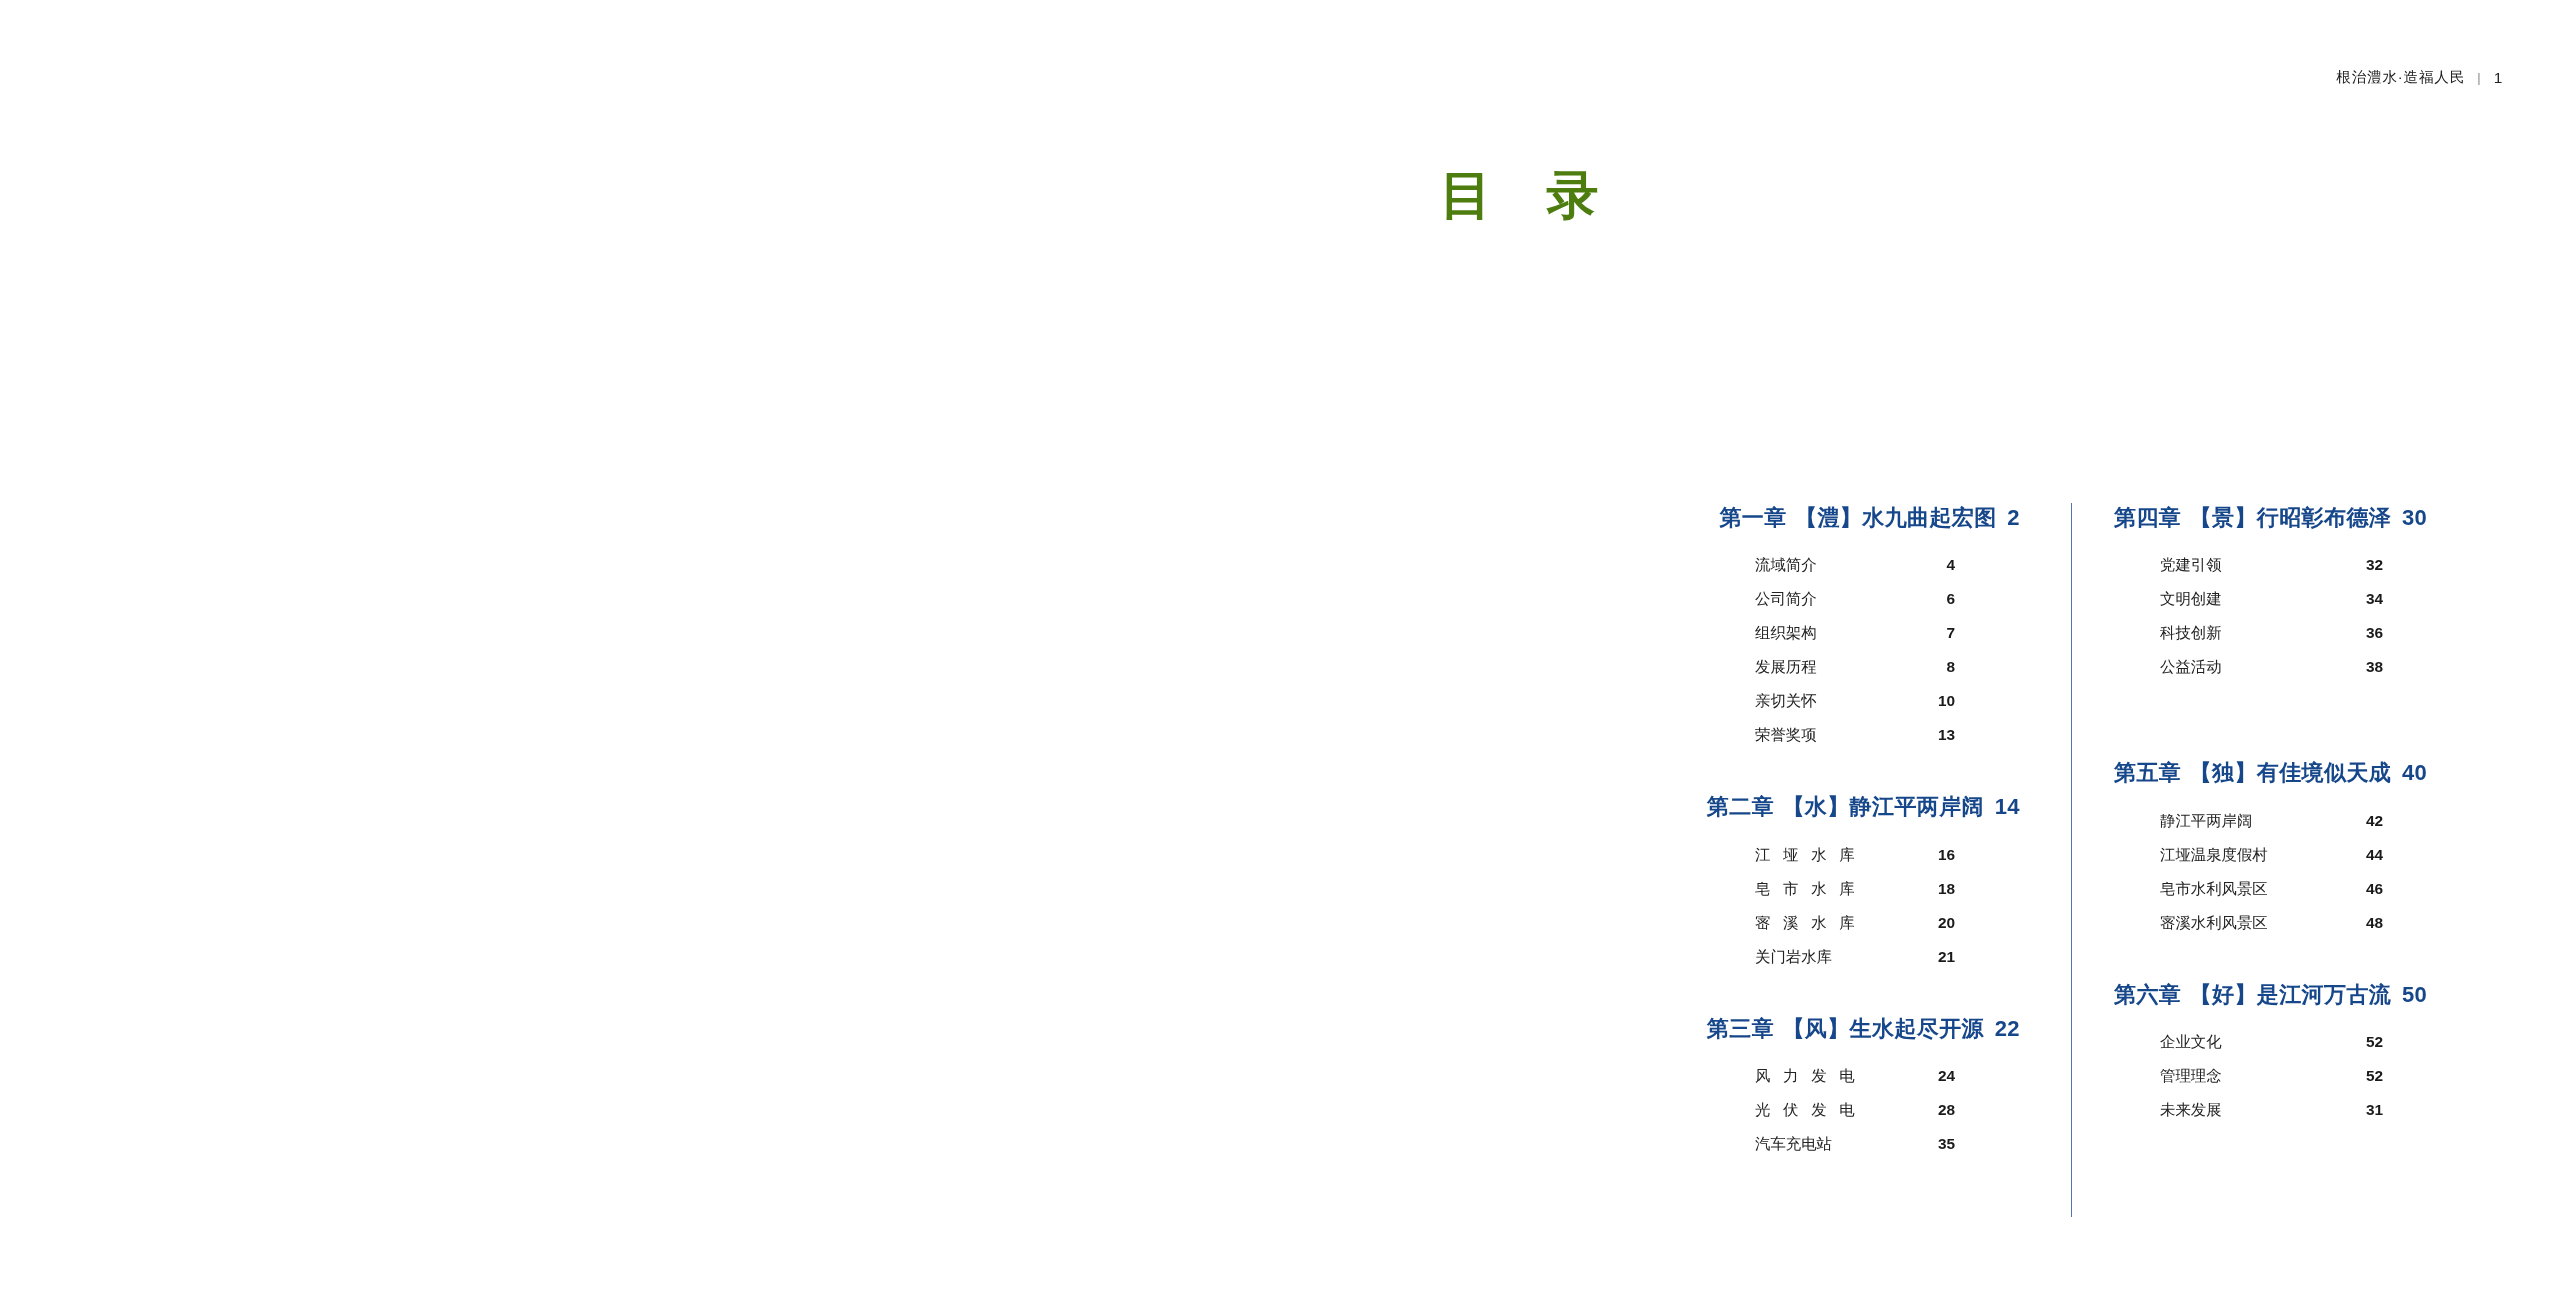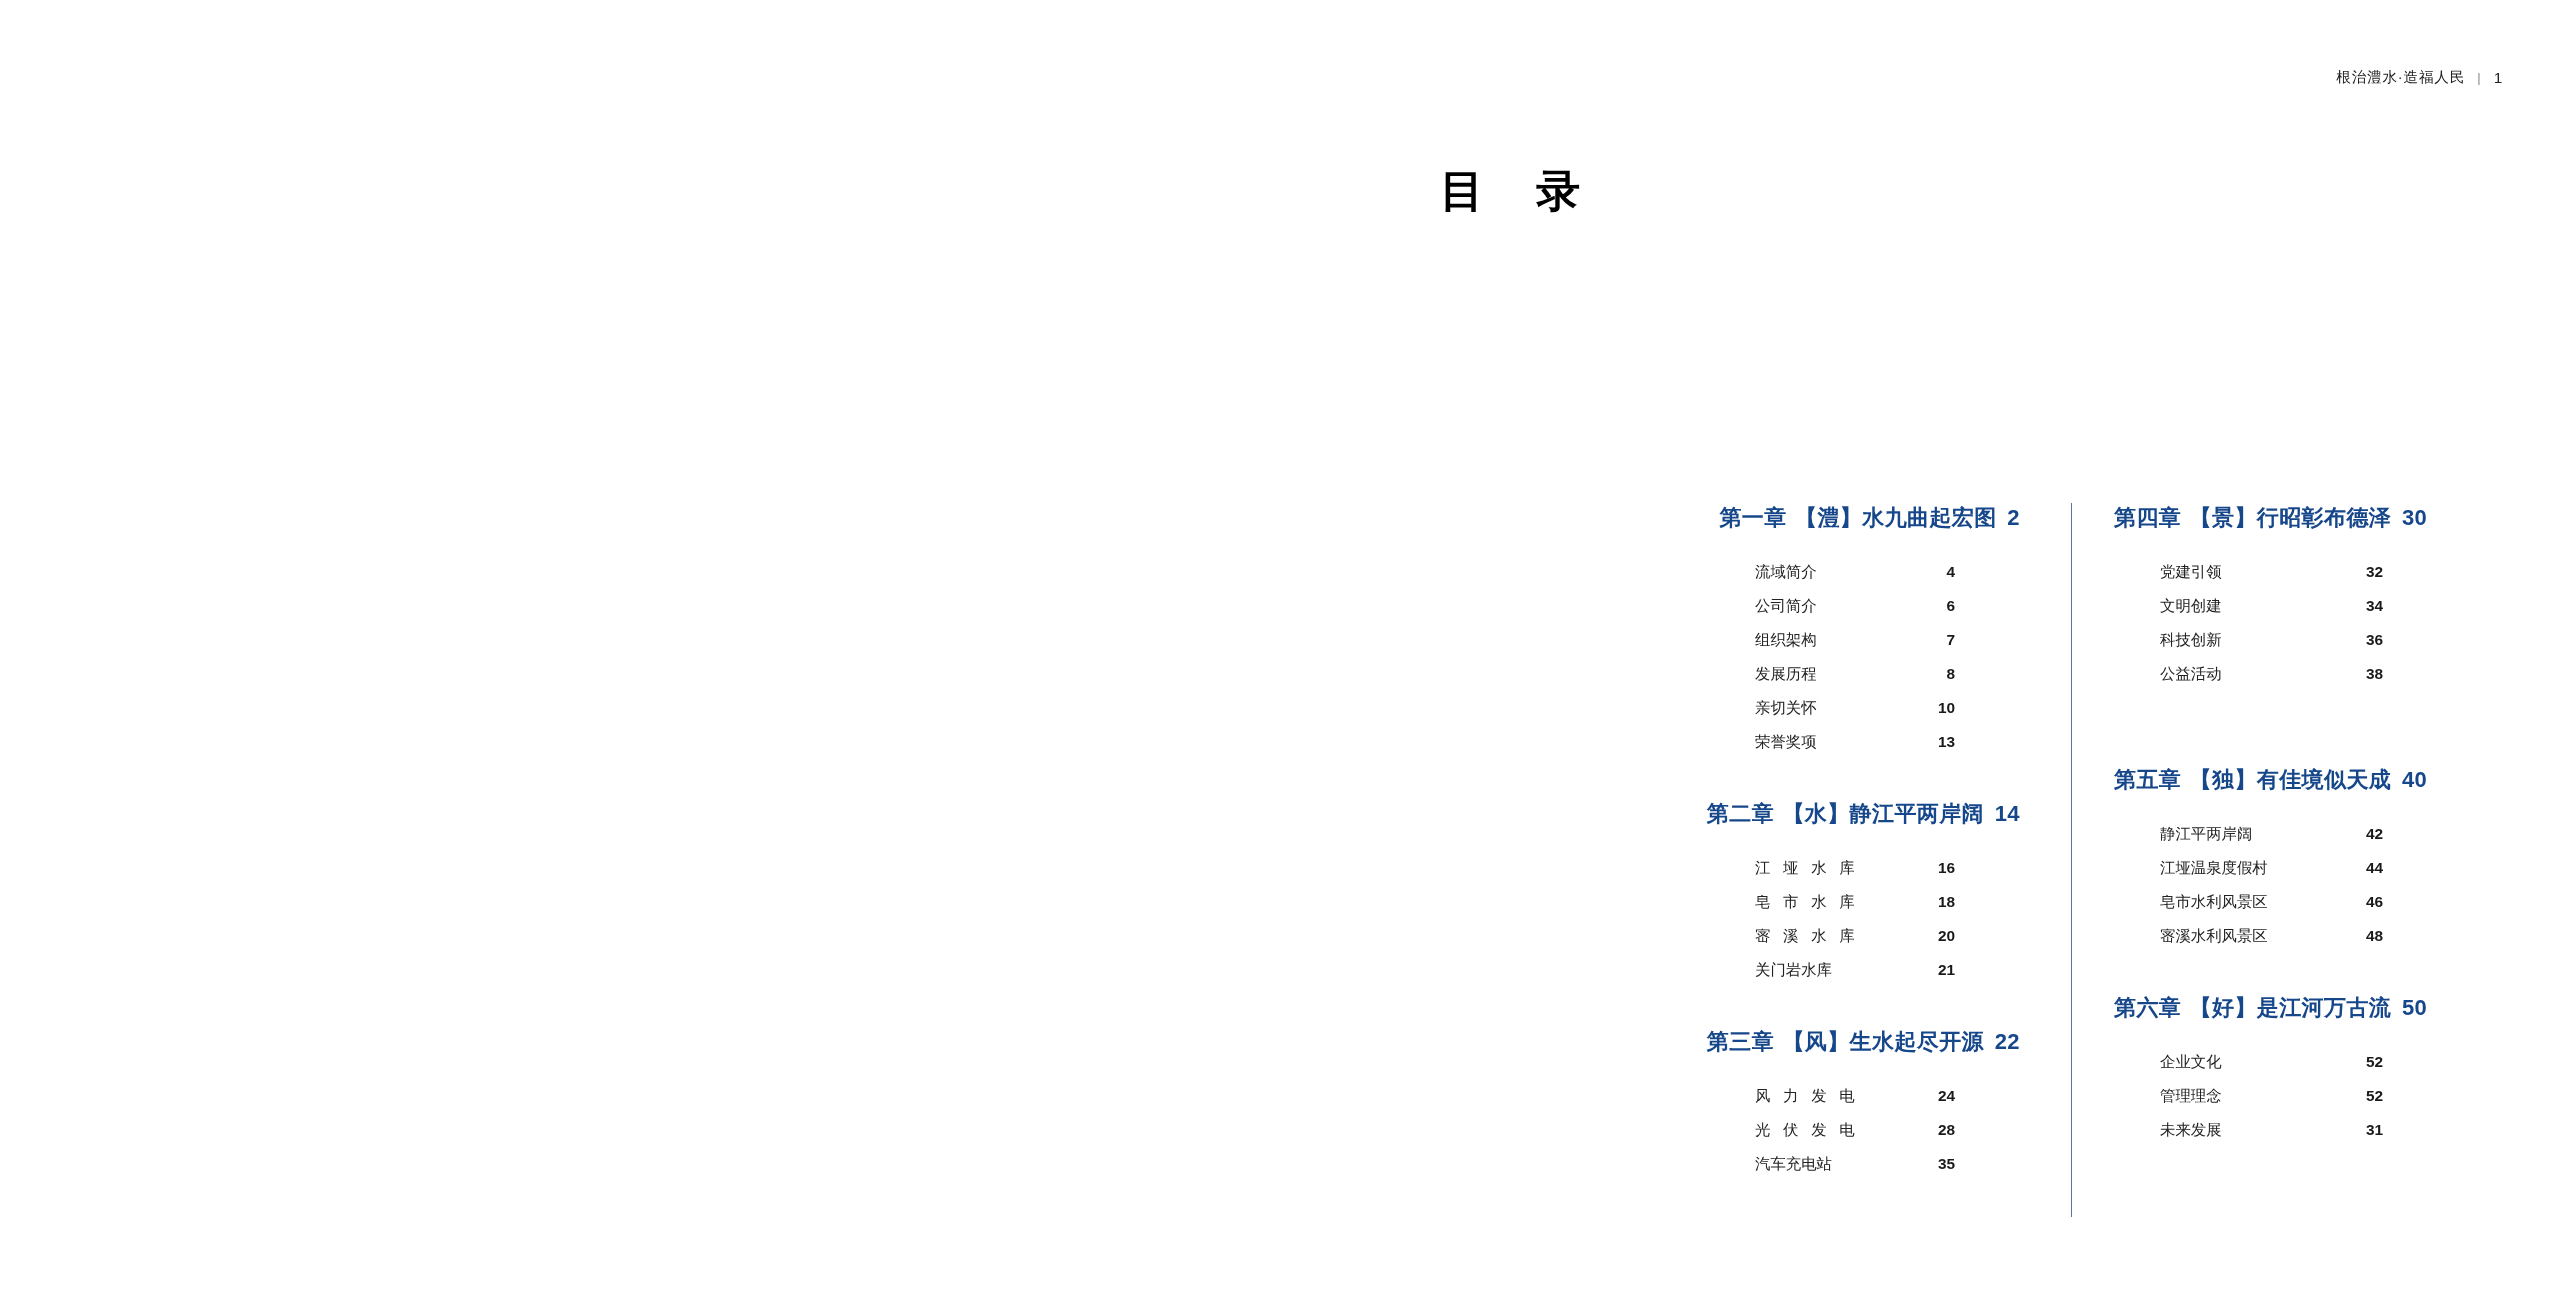--- a/index.html
+++ b/index.html
@@ -44,22 +44,22 @@
   .running-header .rh-page {
     color: #222222;
     font-size: 15.4px;
   }
 
   
   .toc-title {
     position: absolute;
     top: 169px;
     left: 1440px;
-    color: #000000;
-    font-size: 44px;
+    color: #4d7c0f;
+    font-size: 52px;
     font-weight: bold;
     letter-spacing: 20px;
     line-height: 1;
     white-space: nowrap;
   }
 
   
   .columns {
     position: absolute;
     top: 503px;
@@ -113,21 +113,21 @@
   }
   
   .column.left .chapter-head {
     justify-content: flex-end;
   }
   .column.right .chapter-head {
     justify-content: flex-start;
   }
 
   .entries {
-    margin-top: 22px;
+    margin-top: 9px;
   }
   .entry {
     display: flex;
     align-items: baseline;
     font-size: 15.4px;
     color: #222222;
     height: 34px;
     line-height: 34px;
   }
   .entry .e-title {

